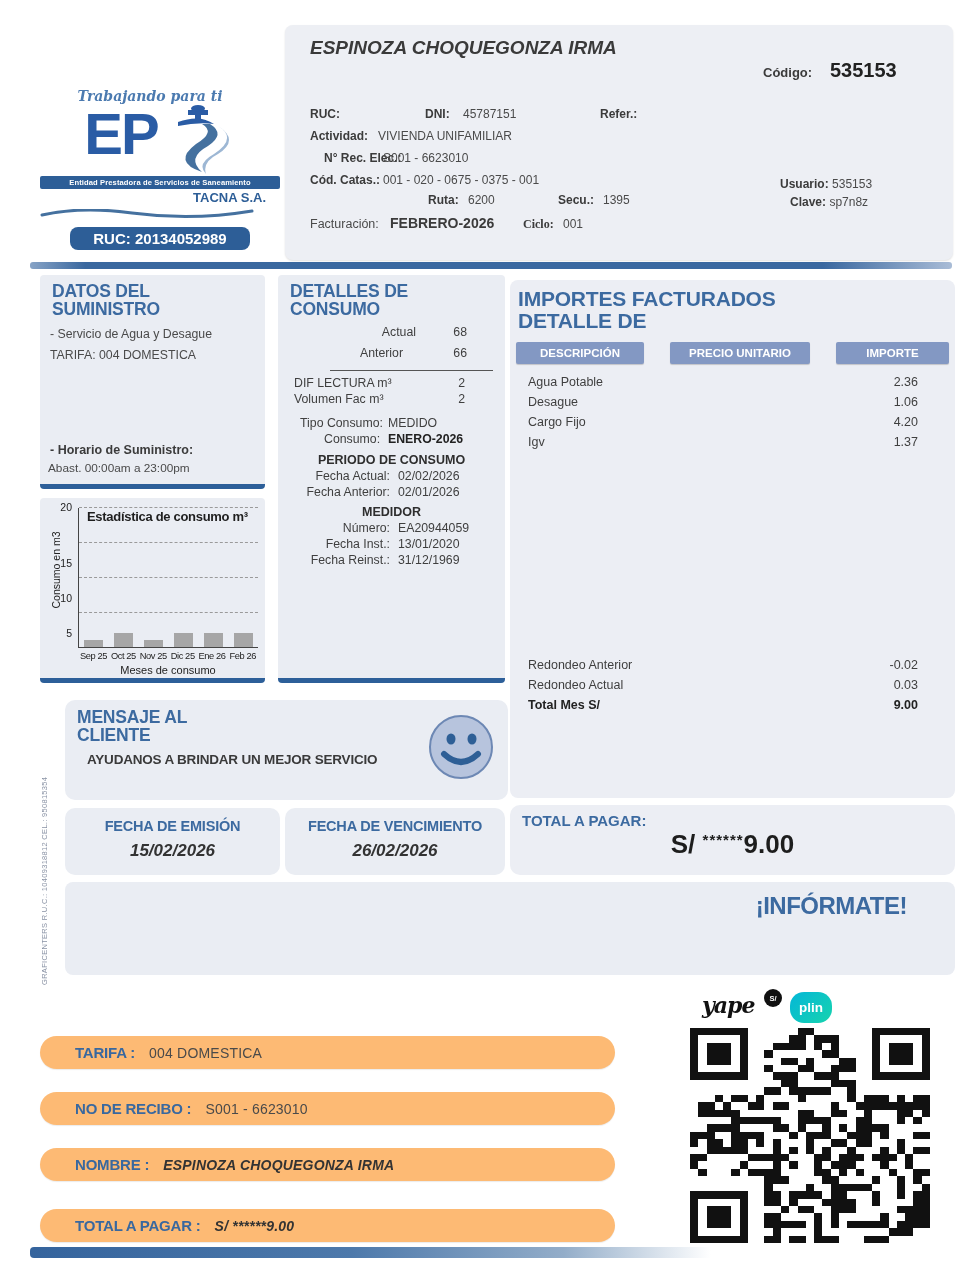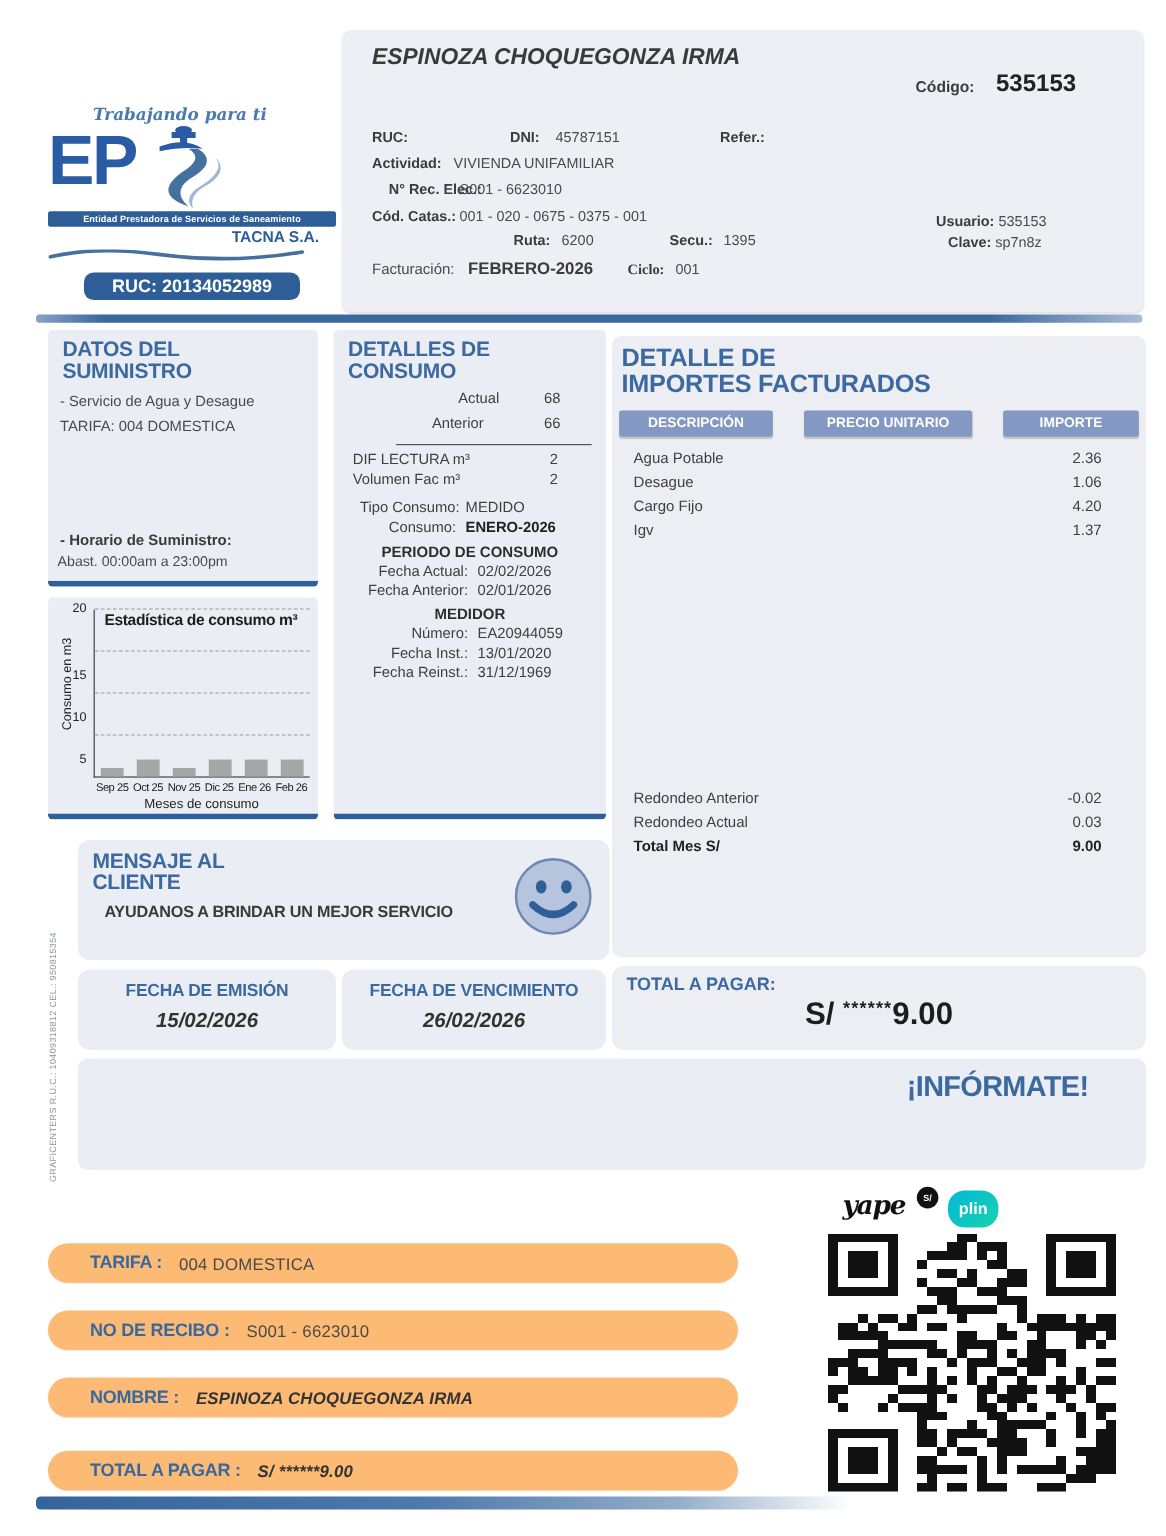--- a/index.html
+++ b/index.html
@@ -15,21 +15,21 @@
   
   #header-card{left:285px;top:25px;width:668px;height:235px;background:#edeff4;border-radius:8px;box-shadow:0 1px 2px rgba(0,0,0,.12);}
   #customer-name{left:25px;top:12px;font-size:19px;font-weight:bold;font-style:italic;color:#3a3a3a;}
   .h-sm{font-size:12px;}
   #top-divider{position:absolute;left:30px;top:262px;width:922px;height:7px;border-radius:3px;
     background:linear-gradient(90deg,#87a3c6 0%,#3a689f 6%,#3a689f 86%,#a9bcd6 100%);}
 
   
   #logo{position:absolute;left:40px;top:88px;width:240px;}
   #logo-tagline{font-family:"DejaVu Serif",serif;font-style:italic;font-weight:bold;color:#4b7ab0;font-size:14px;text-align:center;margin-left:-20px;}
-  #logo-row{display:flex;align-items:flex-start;height:72px;}
+  #logo-row{display:flex;align-items:flex-start;justify-content:center;height:72px;}
   #logo-ep{font-size:58px;font-weight:900;color:#2a5ca5;letter-spacing:-2px;line-height:60px;}
   #logo-band{background:#2d5e97;color:#fff;font-size:7.6px;font-weight:bold;text-align:center;padding:2px 0;border-radius:2px;letter-spacing:0.1px;}
   #logo-company{text-align:right;color:#2d5e97;font-weight:bold;font-size:13px;padding-right:14px;margin-top:1px;}
   #logo-ruc{background:#2d5e97;color:#fff;font-weight:bold;font-size:15px;text-align:center;border-radius:8px;padding:3px 0;width:180px;margin:4px auto 0;}
 
   
   #suministro{left:40px;top:275px;width:225px;height:214px;border-radius:4px;}
   #chart-box{left:40px;top:498px;width:225px;height:185px;border-radius:4px;}
   .chart-plot{position:absolute;left:38px;top:10px;width:180px;height:140px;border-left:1.5px solid #444;border-bottom:1.5px solid #444;}
   .gridline{position:absolute;left:0;width:100%;border-top:1.5px dashed #9a9a9a;}
@@ -229,22 +229,22 @@
     <div class="c-line" style="left:0;top:246px;width:112px;text-align:right;">Número:</div>
     <div class="c-line" style="left:120px;top:246px;">EA20944059</div>
     <div class="c-line" style="left:0;top:262px;width:112px;text-align:right;">Fecha Inst.:</div>
     <div class="c-line" style="left:120px;top:262px;">13/01/2020</div>
     <div class="c-line" style="left:0;top:278px;width:112px;text-align:right;">Fecha Reinst.:</div>
     <div class="c-line" style="left:120px;top:278px;">31/12/1969</div>
   </div>
 
   <div class="box" id="importes">
     <div class="abs sec-title" style="left:8px;top:8px;">
+      <div>IMPORTES FACTURADOS</div>
       <div>DETALLE DE</div>
-      <div>IMPORTES FACTURADOS</div>
     </div>
     <div class="chips">
       <div class="chip chip1">DESCRIPCIÓN</div>
       <div class="chip chip2">PRECIO UNITARIO</div>
       <div class="chip chip3">IMPORTE</div>
     </div>
     <div id="importes-rows">
         <div class="t-row">
           <span class="t-desc">Agua Potable</span>
           <span class="t-imp">2.36</span>

